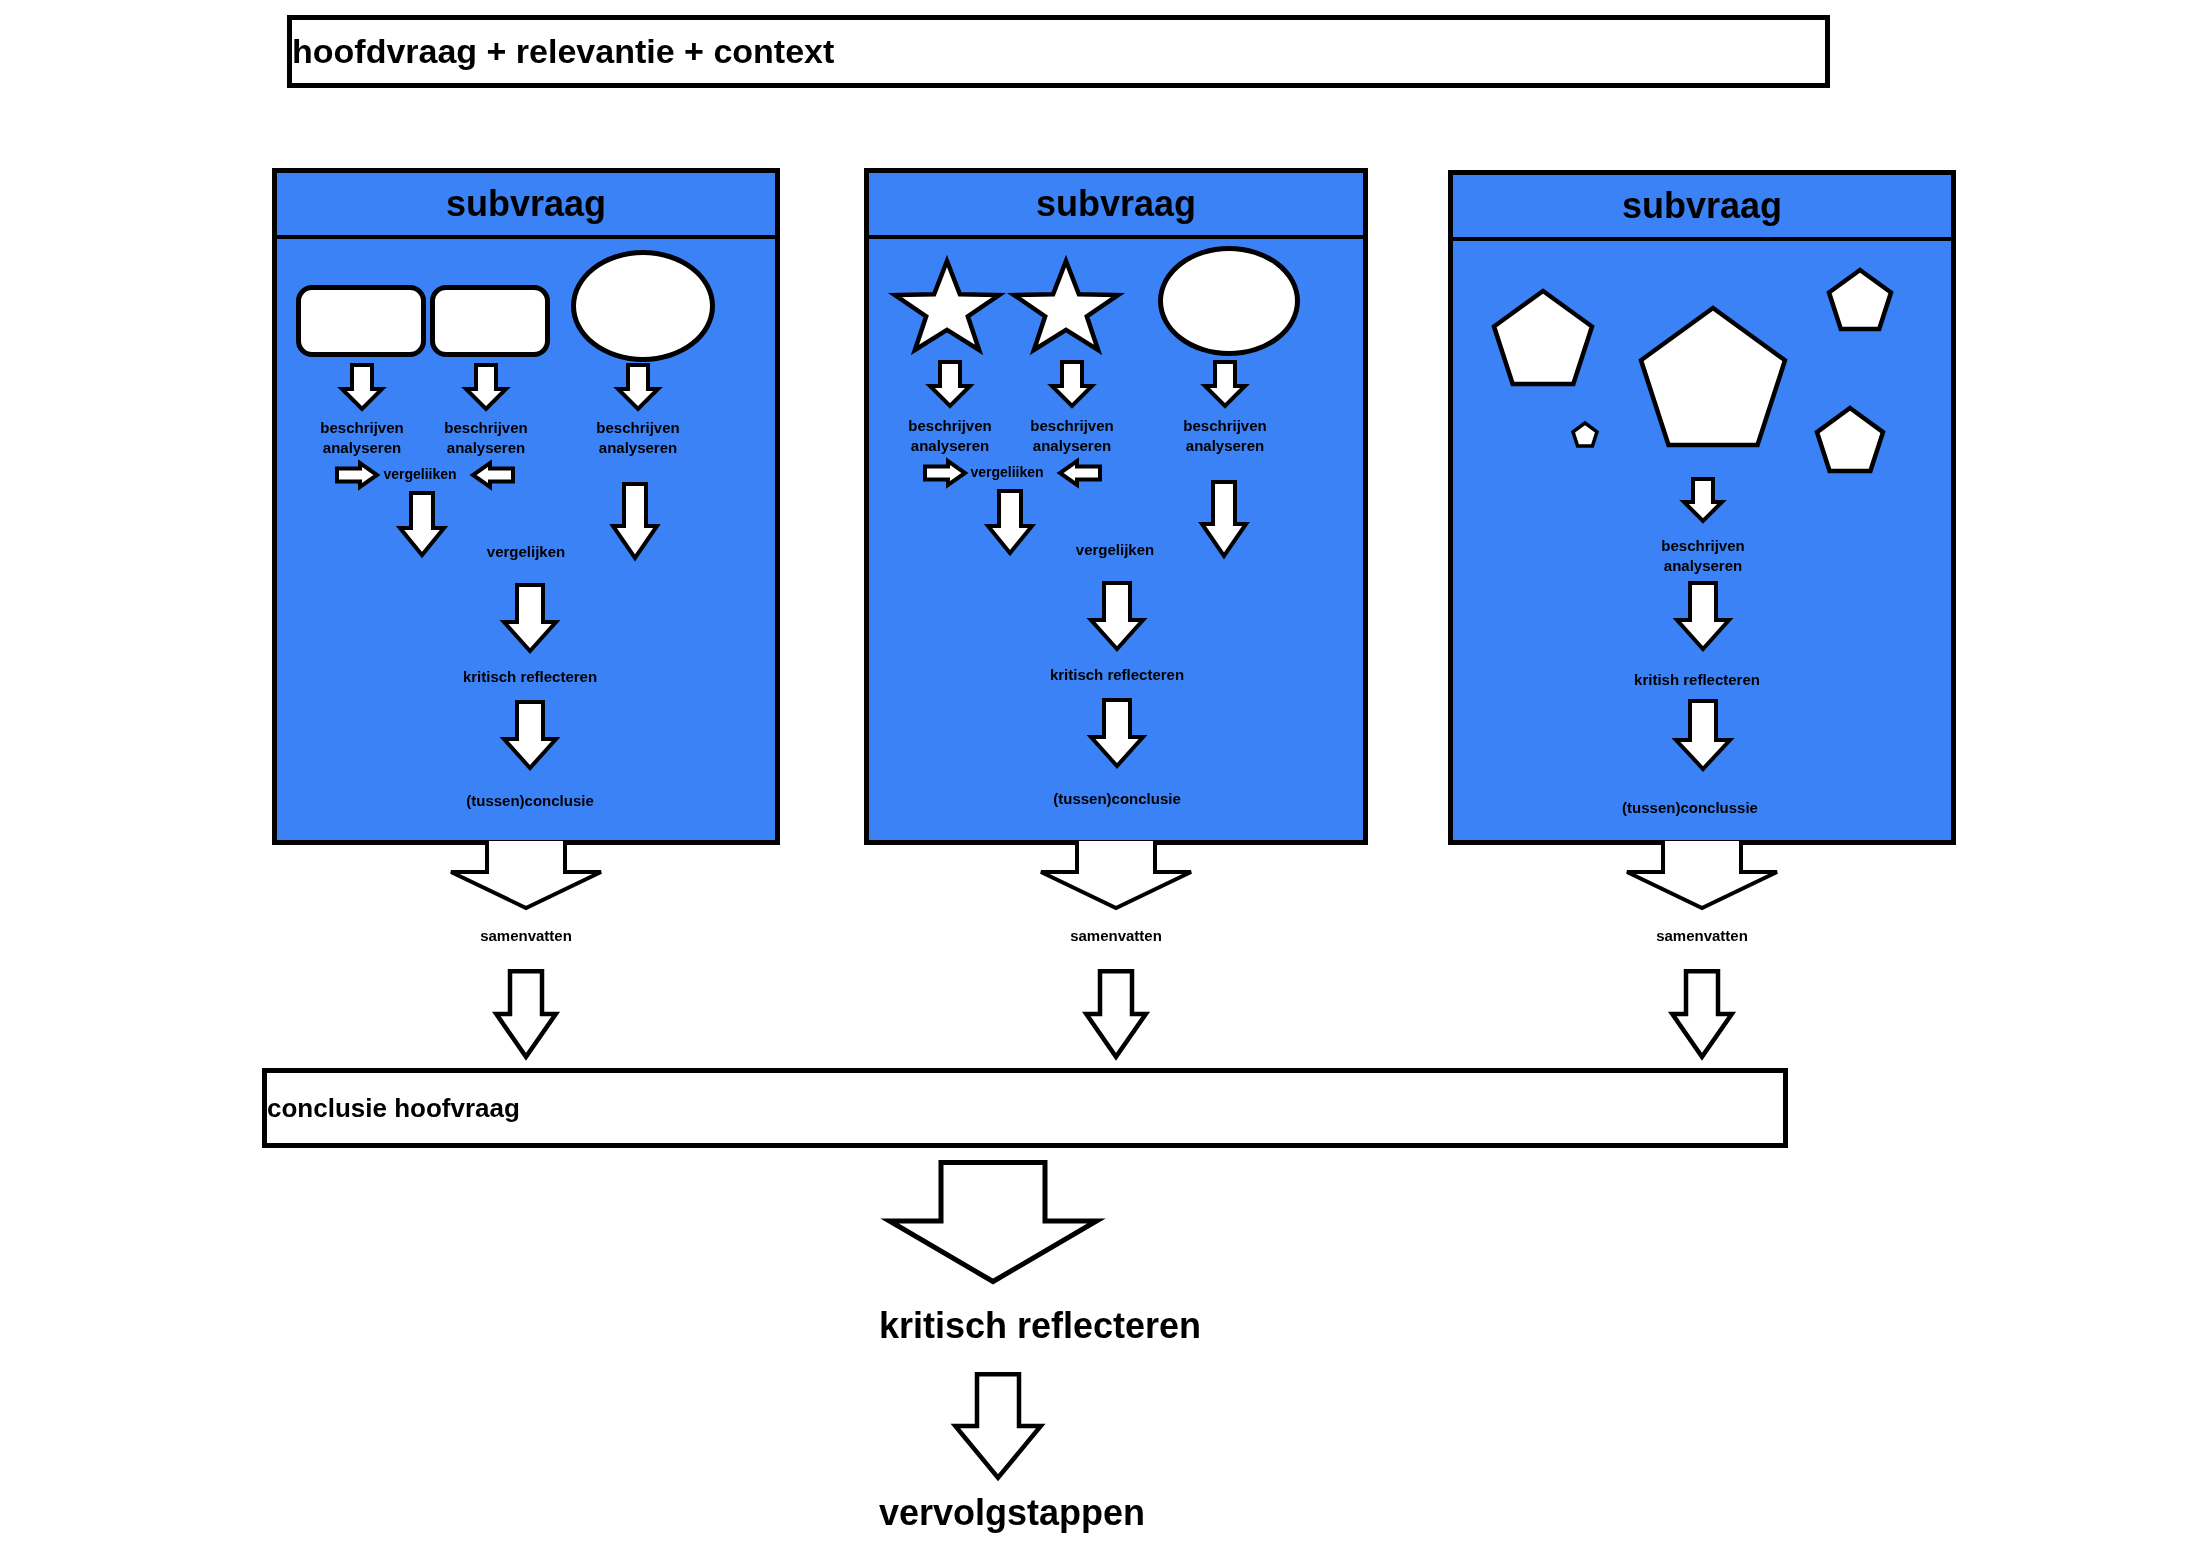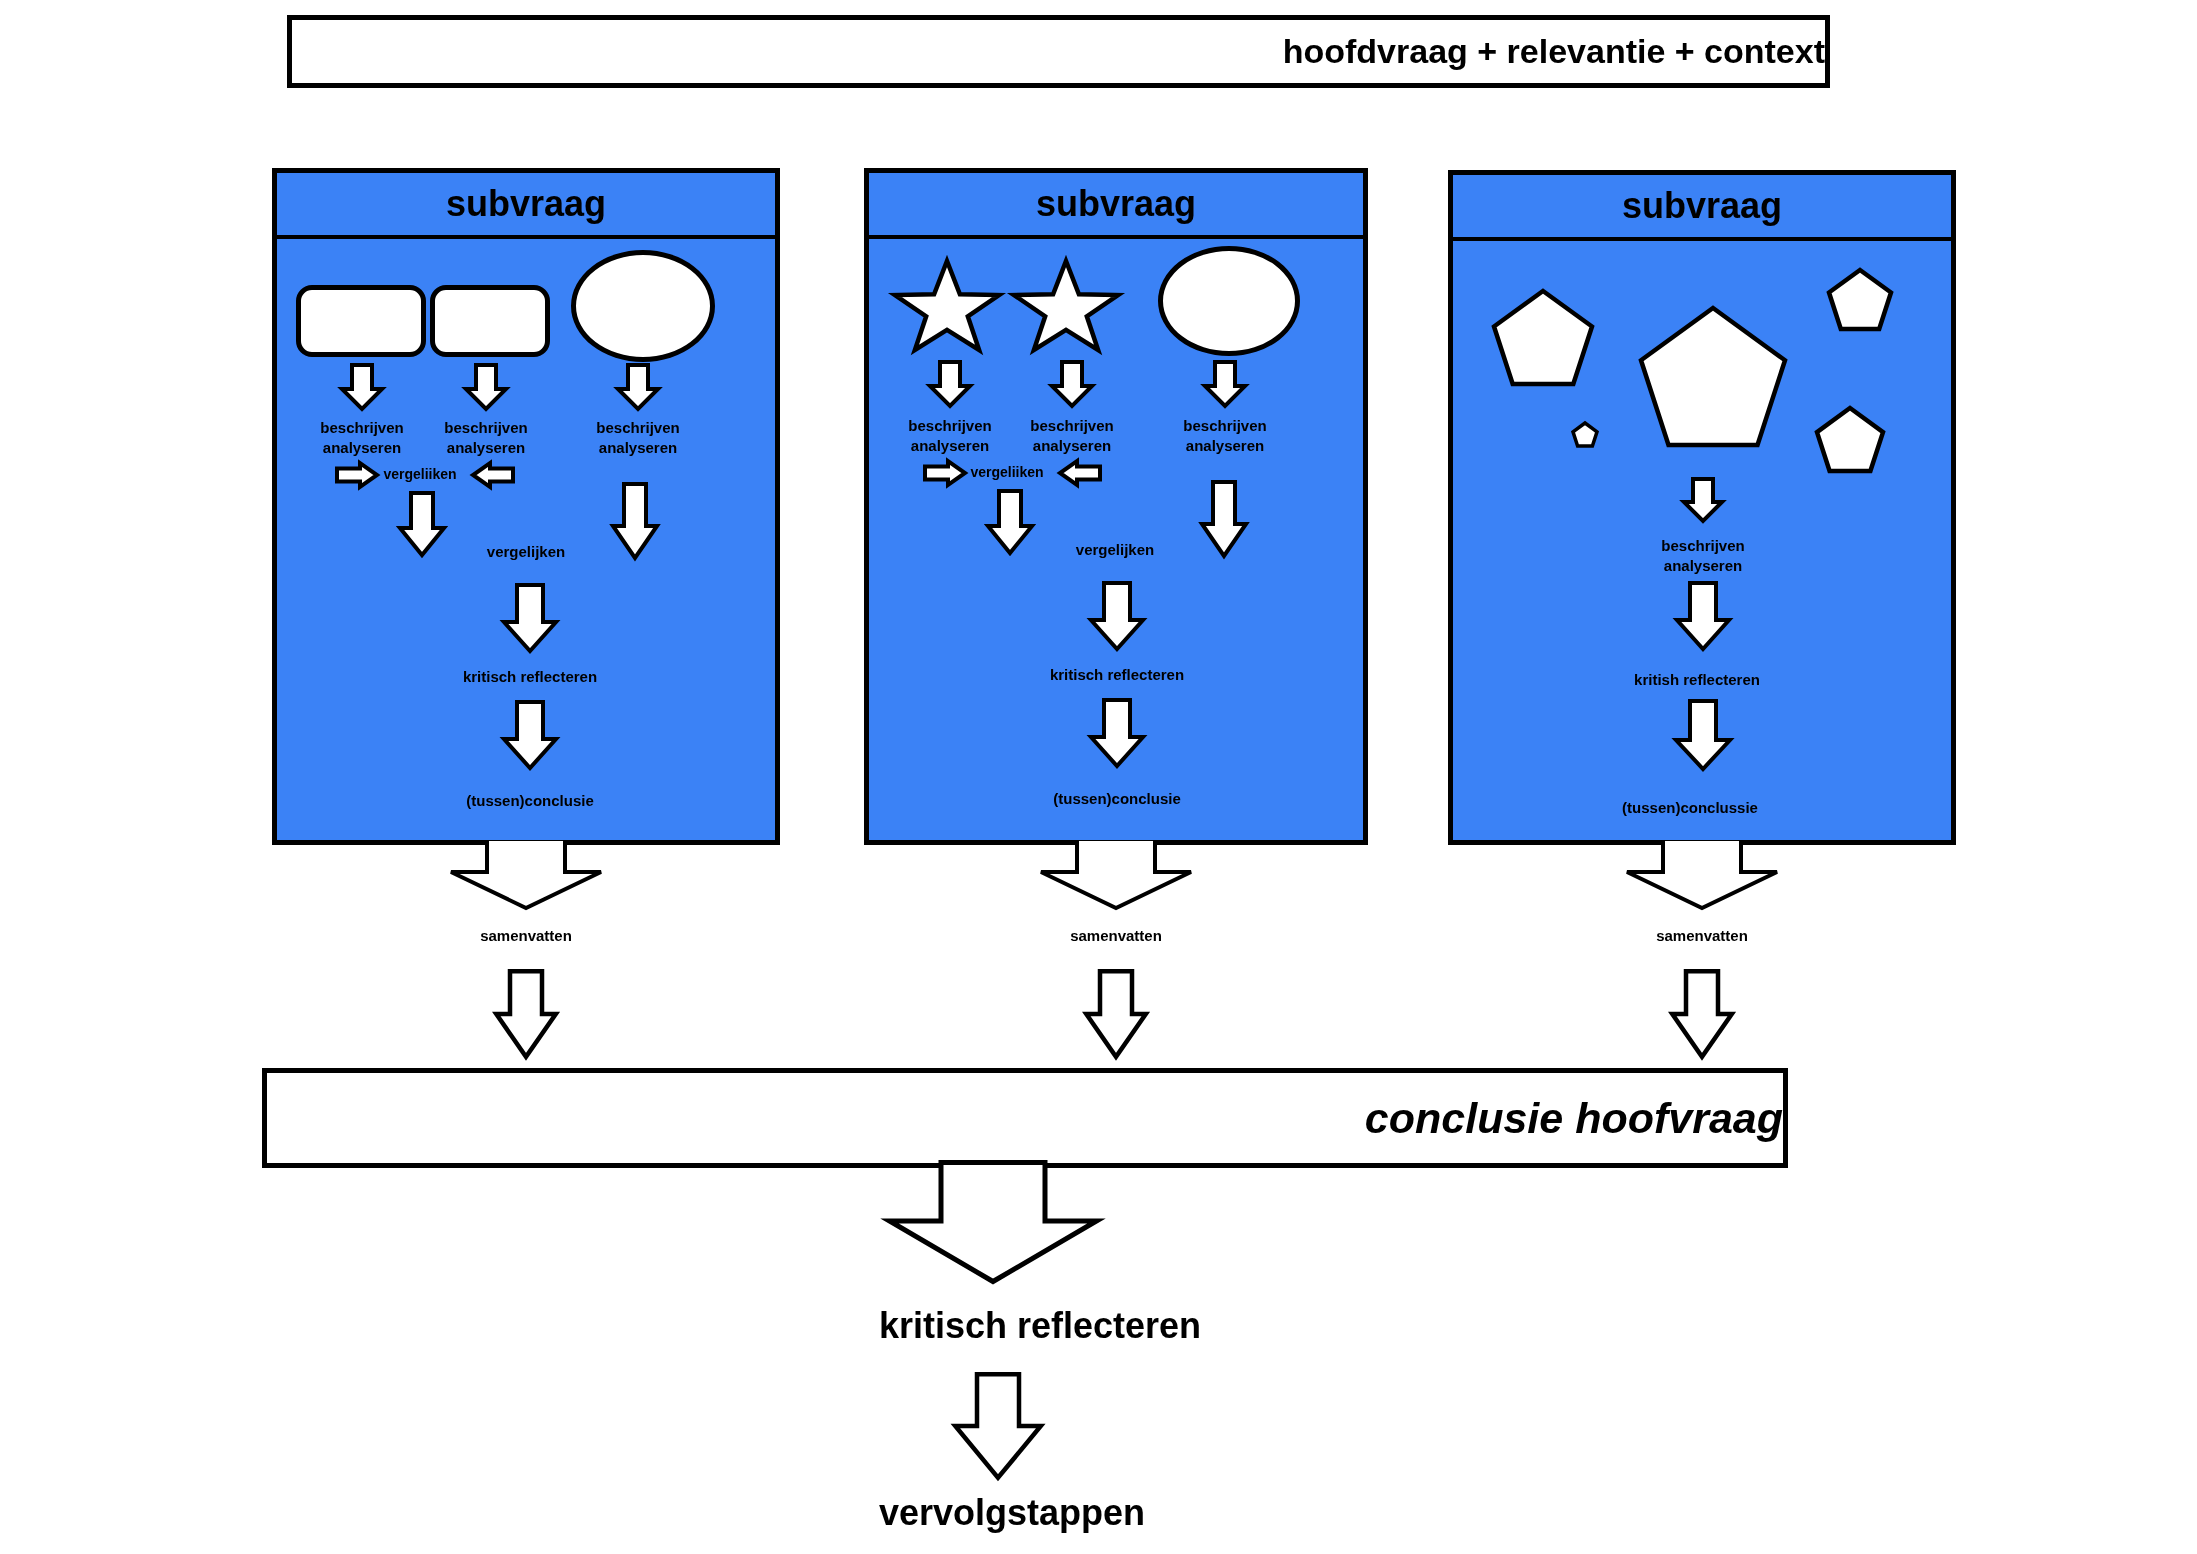--- a/index.html
+++ b/index.html
@@ -1,22 +1,22 @@
 <!DOCTYPE html>
 <html><head>
 <meta charset="utf-8">
 <style>
   html,body{margin:0;padding:0;background:#fff;}
   #page{position:relative;width:2197px;height:1554px;background:#ffffff;overflow:hidden;
         font-family:"Liberation Sans", sans-serif;color:#000;}
   .abs{position:absolute;}
   .bigbox{position:absolute;box-sizing:border-box;border:5px solid #000;display:flex;
-          align-items:center;justify-content:flex-end;font-weight:700;font-size:34px;background:#fff;}
+          align-items:center;justify-content:flex-start;font-weight:700;font-size:34px;background:#fff;}
   #main-question-box{left:287px;top:15px;width:1543px;height:73px;}
-  #conclusion-box{left:262px;top:1068px;width:1526px;height:100px;font-size:43px;font-style:italic;}
+  #conclusion-box{left:262px;top:1068px;width:1526px;height:80px;font-size:26px;}
   .t{position:absolute;font-weight:700;transform:translateX(-50%);text-align:center;
      white-space:pre-line;line-height:1.3;}
   .foot{font-size:36px;white-space:nowrap;}
   #foot-reflect{left:1040px;top:1303px;}
   #foot-next{left:1012px;top:1490px;}
   .box{position:absolute;box-sizing:border-box;border:5px solid #000;background:#3b82f6;}
   .box-header{position:absolute;left:0;top:0;width:100%;height:62px;border-bottom:4px solid #000;
               display:flex;align-items:center;justify-content:center;font-weight:700;font-size:36px;}
   .shape{fill:#fff;stroke:#000;stroke-linejoin:miter;}
   .rrect{position:absolute;box-sizing:border-box;border:5px solid #000;border-radius:16px;background:#fff;}

